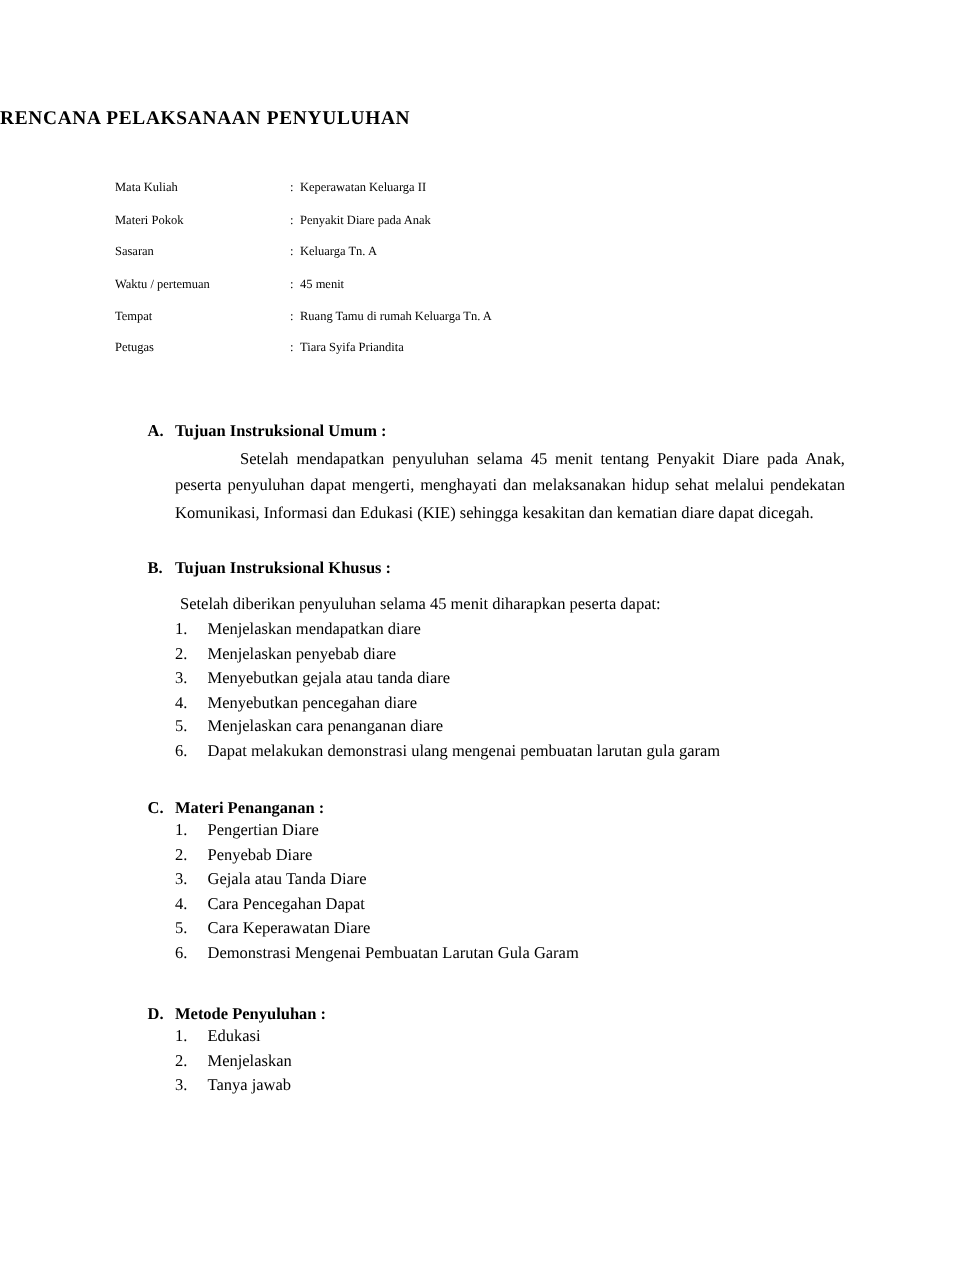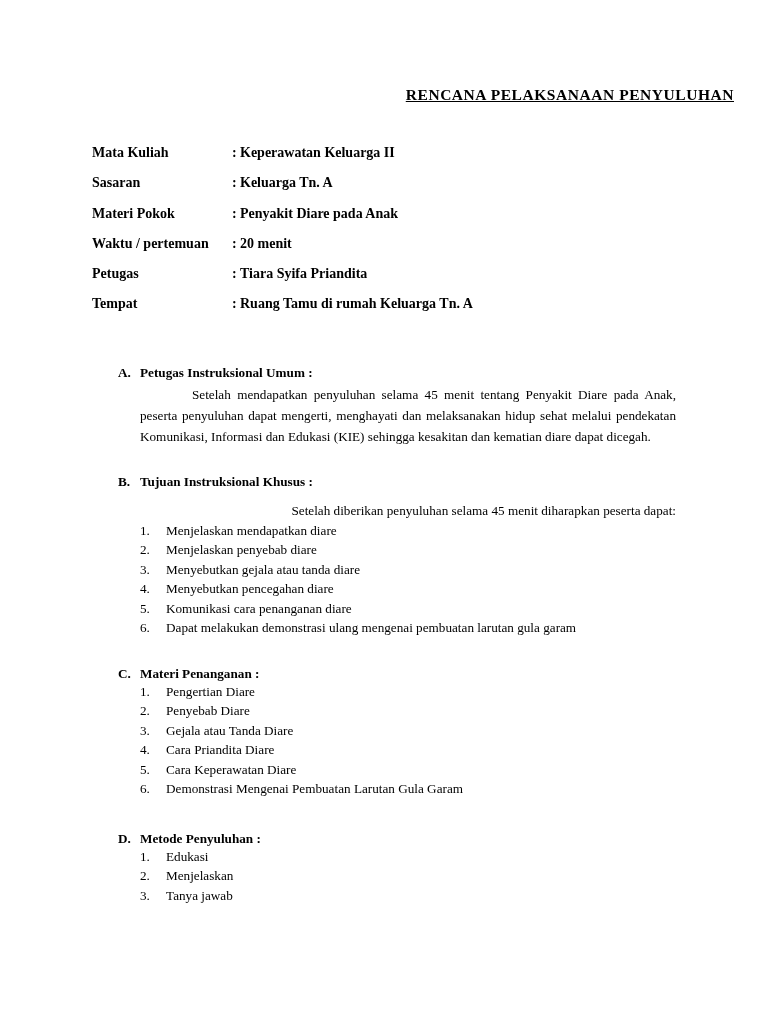--- a/index.html
+++ b/index.html
@@ -19,37 +19,35 @@
     position: relative;
     width: 768px;
     height: 1024px;
     box-sizing: border-box;
     background: #ffffff;
     overflow: hidden;
   }
 
   
   .doc-title {
-    text-align: right;
+    text-align: left;
     font-size: 15.5px;
     font-weight: bold;
     letter-spacing: 0.55px;
     margin: 0;
     padding-top: 86px;
-    padding-right: 34px;
-    text-decoration: underline;
+    padding-right: 12px;
   }
 
   
   .meta-table {
     margin-top: 41px;
     margin-left: 92px;
     border-collapse: collapse;
-    font-size: 14px;
-    font-weight: bold;
+    font-size: 10px;
   }
   .meta-table td {
     padding: 0 0 14.2px 0;
     vertical-align: top;
     line-height: 1.15;
     white-space: nowrap;
   }
   .meta-label { width: 140px; }
   .meta-sep   { width: 8px; padding-right: 4px; }
   .meta-value { }
@@ -85,22 +83,21 @@
     text-align: justify;
     text-justify: inter-word;
     line-height: 1.62;
     margin: 3px 0 0 0;
     text-indent: 52px;
   }
 
   .para-plain {
     font-size: 13.2px;
     line-height: 1.6;
-    margin: 10px 0 0 16px;
-    text-align: right;
+    margin: 10px 0 0 4px;
   }
 
   
   ol.num-list {
     list-style: none;
     margin: 0;
     padding: 0;
     font-size: 13.2px;
   }
   ol.num-list li {
@@ -127,51 +124,51 @@
   <h1 class="doc-title">RENCANA PELAKSANAAN PENYULUHAN</h1>
 
   <table class="meta-table">
     <tbody>
       <tr>
         <td class="meta-label">Mata Kuliah</td>
         <td class="meta-sep">:</td>
         <td class="meta-value">Keperawatan Keluarga II</td>
       </tr>
       <tr>
+        <td class="meta-label">Materi Pokok</td>
+        <td class="meta-sep">:</td>
+        <td class="meta-value">Penyakit Diare pada Anak</td>
+      </tr>
+      <tr>
         <td class="meta-label">Sasaran</td>
         <td class="meta-sep">:</td>
         <td class="meta-value">Keluarga Tn. A</td>
       </tr>
       <tr>
-        <td class="meta-label">Materi Pokok</td>
-        <td class="meta-sep">:</td>
-        <td class="meta-value">Penyakit Diare pada Anak</td>
-      </tr>
-      <tr>
         <td class="meta-label">Waktu / pertemuan</td>
         <td class="meta-sep">:</td>
-        <td class="meta-value">20 menit</td>
+        <td class="meta-value">45 menit</td>
+      </tr>
+      <tr>
+        <td class="meta-label">Tempat</td>
+        <td class="meta-sep">:</td>
+        <td class="meta-value">Ruang Tamu di rumah Keluarga Tn. A</td>
       </tr>
       <tr>
         <td class="meta-label">Petugas</td>
         <td class="meta-sep">:</td>
         <td class="meta-value">Tiara Syifa Priandita</td>
-      </tr>
-      <tr>
-        <td class="meta-label">Tempat</td>
-        <td class="meta-sep">:</td>
-        <td class="meta-value">Ruang Tamu di rumah Keluarga Tn. A</td>
       </tr>
     </tbody>
   </table>
 
   <div class="section section-a">
     <div class="section-heading">
       <span class="section-letter">A.</span>
-      <span>Petugas Instruksional Umum :</span>
+      <span>Tujuan Instruksional Umum :</span>
     </div>
     <div class="section-body">
       <p class="para-justified">Setelah mendapatkan penyuluhan selama 45 menit tentang Penyakit Diare pada Anak, peserta penyuluhan dapat mengerti, menghayati dan melaksanakan hidup sehat melalui pendekatan Komunikasi, Informasi dan Edukasi (KIE) sehingga kesakitan dan kematian diare dapat dicegah.</p>
     </div>
   </div>
 
   <div class="section section-b">
     <div class="section-heading">
       <span class="section-letter">B.</span>
       <span>Tujuan Instruksional Khusus :</span>
@@ -190,21 +187,21 @@
         <li>
           <span class="num">3.</span>
           <span class="txt">Menyebutkan gejala atau tanda diare</span>
         </li>
         <li>
           <span class="num">4.</span>
           <span class="txt">Menyebutkan pencegahan diare</span>
         </li>
         <li>
           <span class="num">5.</span>
-          <span class="txt">Komunikasi cara penanganan diare</span>
+          <span class="txt">Menjelaskan cara penanganan diare</span>
         </li>
         <li>
           <span class="num">6.</span>
           <span class="txt">Dapat melakukan demonstrasi ulang mengenai pembuatan larutan gula garam</span>
         </li>
       </ol>
     </div>
   </div>
 
   <div class="section section-c">
@@ -221,21 +218,21 @@
         <li>
           <span class="num">2.</span>
           <span class="txt">Penyebab Diare</span>
         </li>
         <li>
           <span class="num">3.</span>
           <span class="txt">Gejala atau Tanda Diare</span>
         </li>
         <li>
           <span class="num">4.</span>
-          <span class="txt">Cara Priandita Diare</span>
+          <span class="txt">Cara Pencegahan Dapat</span>
         </li>
         <li>
           <span class="num">5.</span>
           <span class="txt">Cara Keperawatan Diare</span>
         </li>
         <li>
           <span class="num">6.</span>
           <span class="txt">Demonstrasi Mengenai Pembuatan Larutan Gula Garam</span>
         </li>
       </ol>

